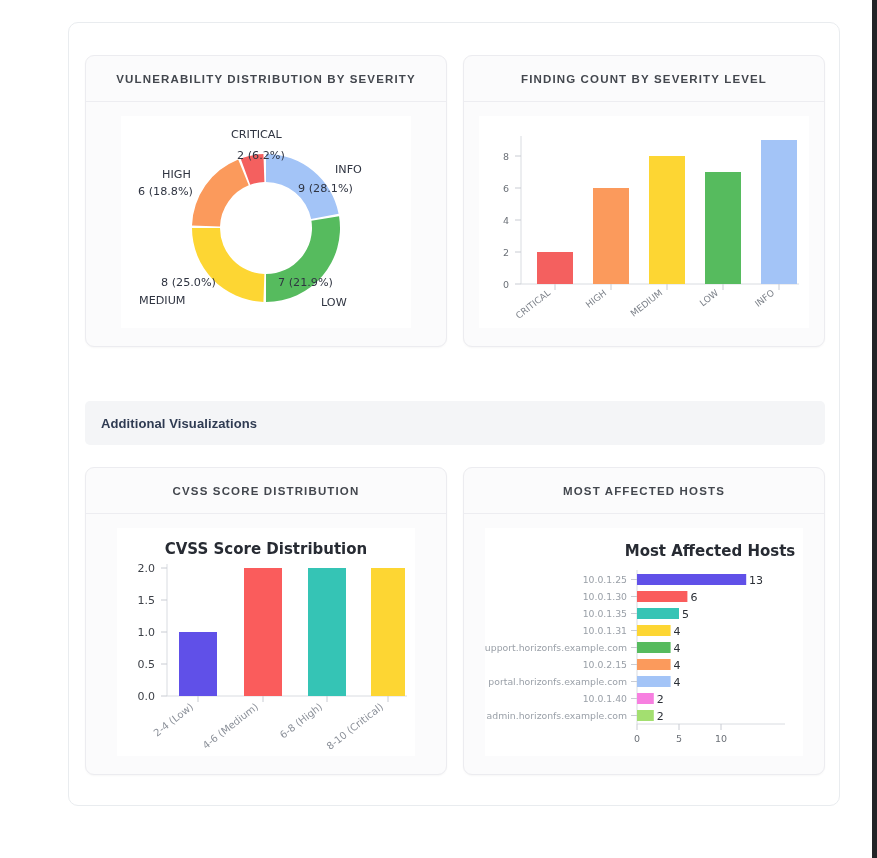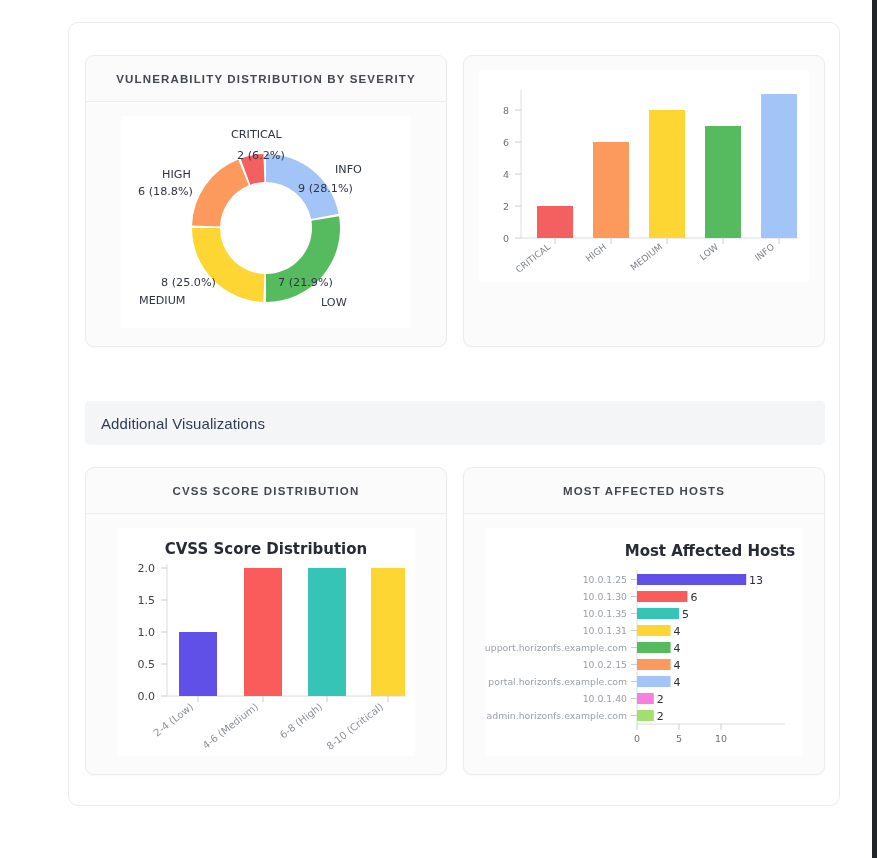--- a/index.html
+++ b/index.html
@@ -81,22 +81,22 @@
     left: 16px; top: 378px;
     width: 740px; height: 44px;
     background: #f4f5f7;
     border-radius: 5px;
     display: flex;
     align-items: center;
     padding-left: 16px;
   }
   .section-bar h2 {
     margin: 0;
-    font-size: 15px;
-    font-weight: 400;
+    font-size: 13px;
+    font-weight: 700;
     color: #2f3b52;
     letter-spacing: .1px;
   }
 
   
   .donut-wrap { width: 290px; height: 212px; position: relative; }
   .donut-wrap svg { display:block; }
   .pie-label {
     font-family: "DejaVu Sans", sans-serif;
     font-size: 11.2px;
@@ -164,20 +164,23 @@
               <text class="pie-label" x="200" y="190">LOW</text>
 
               <text class="pie-label" x="214" y="57">INFO</text>
               <text class="pie-label" x="177" y="76">9 (28.1%)</text>
             </svg>
           </div>
         </div>
       </section>
 
       <section class="panel">
+        <div class="panel-head">
+          <h3>Finding Count by Severity Level</h3>
+        </div>
         <div class="panel-body">
           <div class="plot">
             <svg class="vbar-svg" width="330" height="212" viewBox="0 0 330 212">
               <rect x="0" y="0" width="330" height="212" fill="#ffffff"></rect>
 
               <line class="axis-line" x1="42" y1="20" x2="42" y2="168"></line>
               <line class="axis-line" x1="42" y1="168" x2="320" y2="168"></line>
 
               <g>
                 <line class="tick-line" x1="36" y1="168" x2="42" y2="168"></line>

